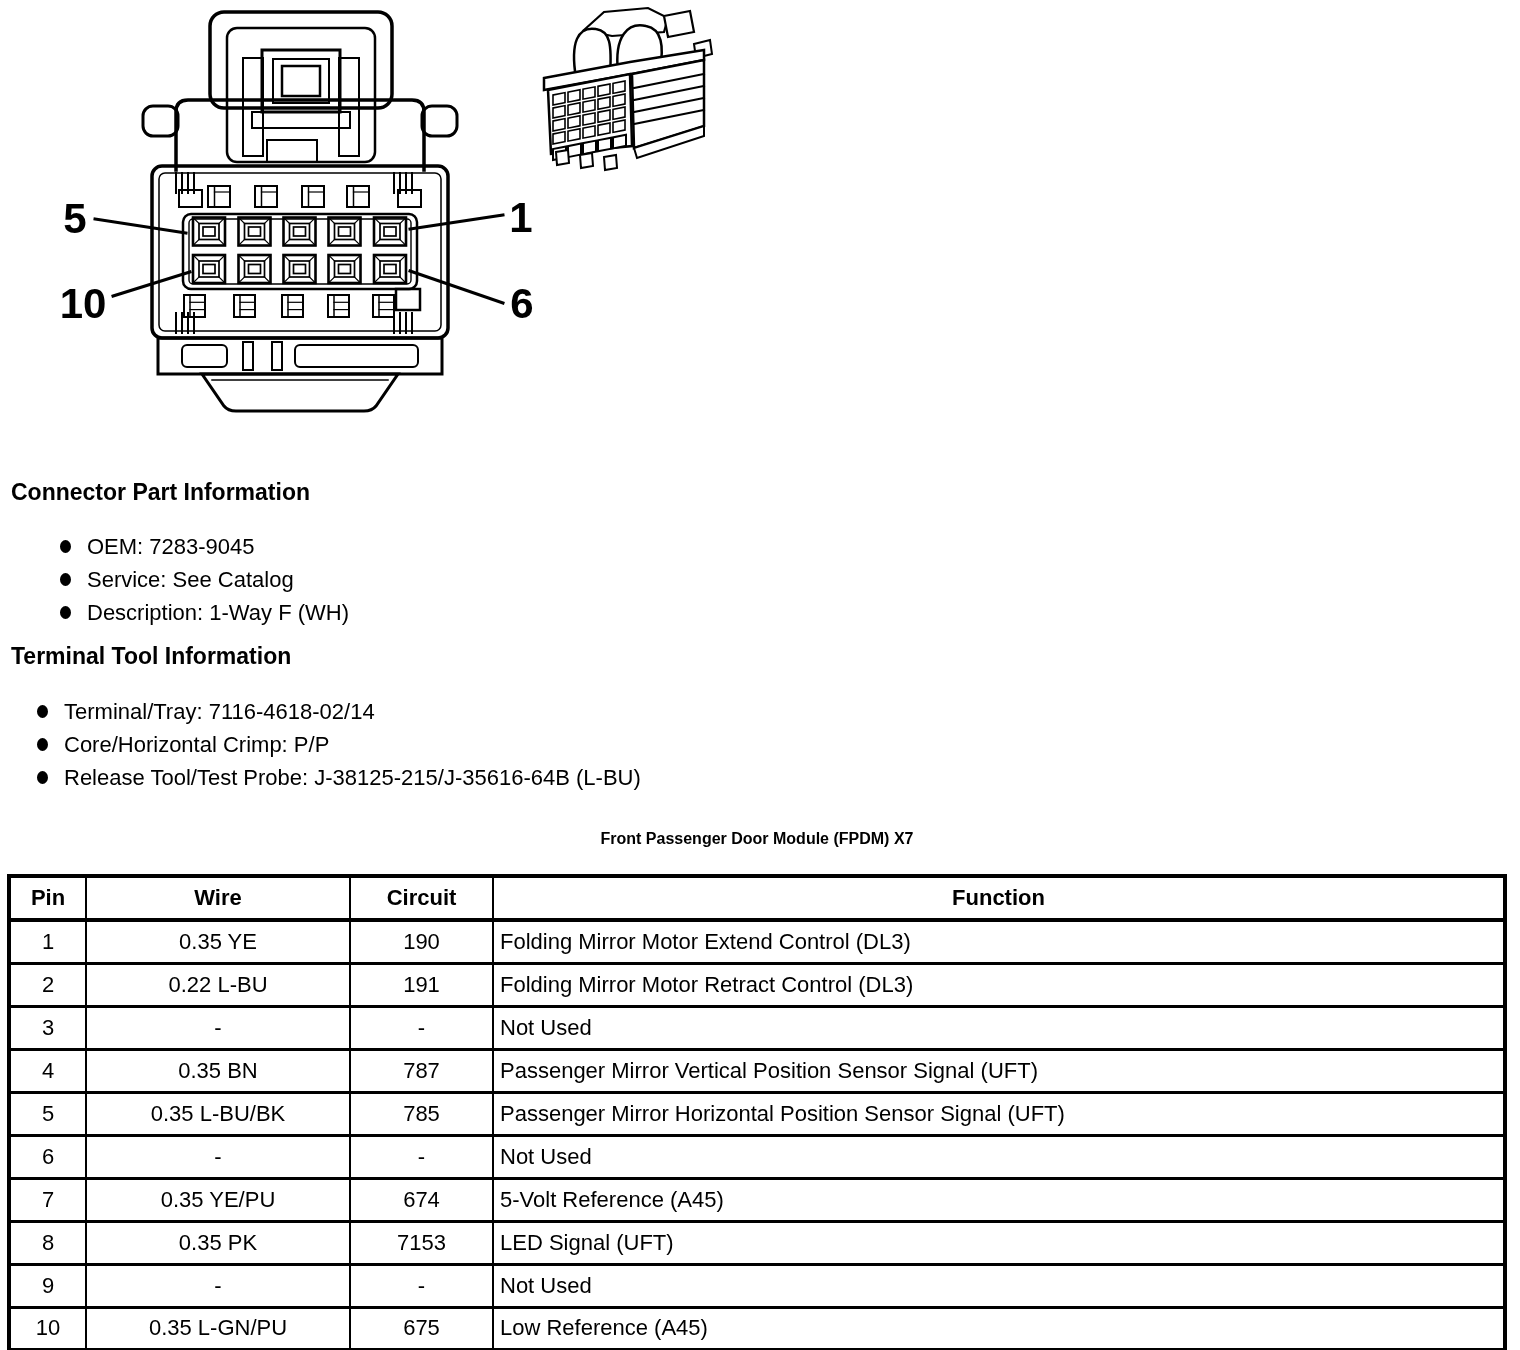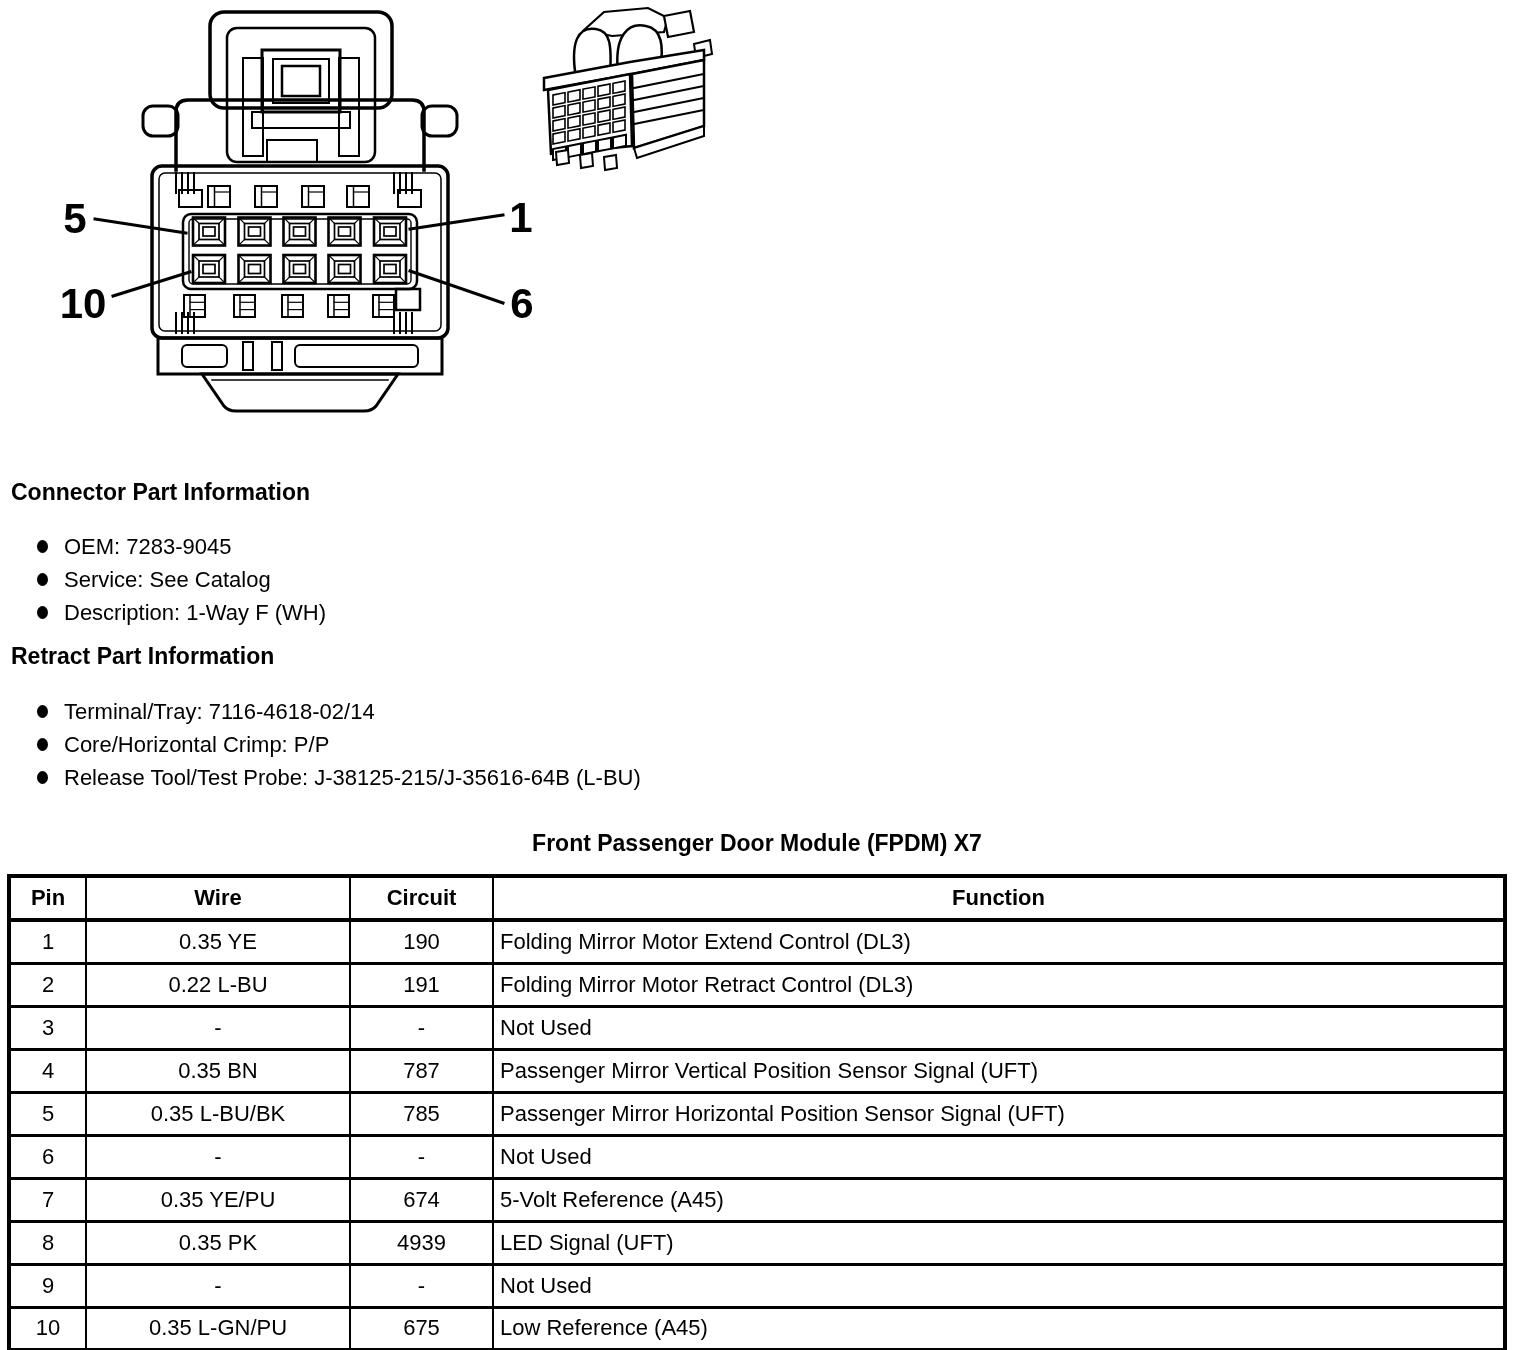--- a/index.html
+++ b/index.html
@@ -19,21 +19,21 @@
   }
   .bullets{position:absolute;left:0;}
   .bullet-item{display:flex;align-items:center;height:33px;font-size:22px;white-space:nowrap;}
   .dot{
     flex:none;width:11px;height:13px;border-radius:50%;
     background:#000;margin-left:37px;margin-right:16px;
   }
 
   .table-title{
     position:absolute;left:7px;top:830px;width:1500px;
-    text-align:center;font-size:23px;font-weight:bold;
+    text-align:center;font-size:16px;font-weight:bold;
   }
   table.pinout{
     position:absolute;left:7px;top:874px;width:1500px;
     border-collapse:collapse;table-layout:fixed;
     border:4px solid #000;
     font-size:22px;
   }
   table.pinout th,table.pinout td{
     border-style:solid;border-color:#000;
     border-width:3px 2px;
@@ -211,36 +211,36 @@
 
       <polygon points="556,152 568,150 569,163 557,165" stroke-width="2"></polygon>
       <polygon points="580,155 592,153 593,166 581,168" stroke-width="2"></polygon>
       <polygon points="604,157 616,155 617,168 605,170" stroke-width="2"></polygon>
       <polygon points="634,148 704,126 704,136 637,158" stroke-width="2"></polygon>
     </g>
   </svg>
 
   <div class="section-heading" style="top:479px;">Connector Part Information</div>
 
-  <div class="bullets" style="top:530px;">
+  <div class="bullets" style="top:530px;margin-left:23px;">
     <div class="bullet-item">
       <span class="dot"></span>
       <span>OEM: 7283-9045</span>
     </div>
     <div class="bullet-item">
       <span class="dot"></span>
       <span>Service: See Catalog</span>
     </div>
     <div class="bullet-item">
       <span class="dot"></span>
       <span>Description: 1-Way F (WH)</span>
     </div>
   </div>
 
-  <div class="section-heading" style="top:643px;">Retract Part Information</div>
+  <div class="section-heading" style="top:643px;">Terminal Tool Information</div>
 
   <div class="bullets" style="top:695px;">
     <div class="bullet-item">
       <span class="dot"></span>
       <span>Terminal/Tray: 7116-4618-02/14</span>
     </div>
     <div class="bullet-item">
       <span class="dot"></span>
       <span>Core/Horizontal Crimp: P/P</span>
     </div>
@@ -306,21 +306,21 @@
       </tr>
       <tr>
         <td>7</td>
         <td>0.35 YE/PU</td>
         <td>674</td>
         <td class="fn">5-Volt Reference (A45)</td>
       </tr>
       <tr>
         <td>8</td>
         <td>0.35 PK</td>
-        <td>4939</td>
+        <td>7153</td>
         <td class="fn">LED Signal (UFT)</td>
       </tr>
       <tr>
         <td>9</td>
         <td>-</td>
         <td>-</td>
         <td class="fn">Not Used</td>
       </tr>
       <tr>
         <td>10</td>

